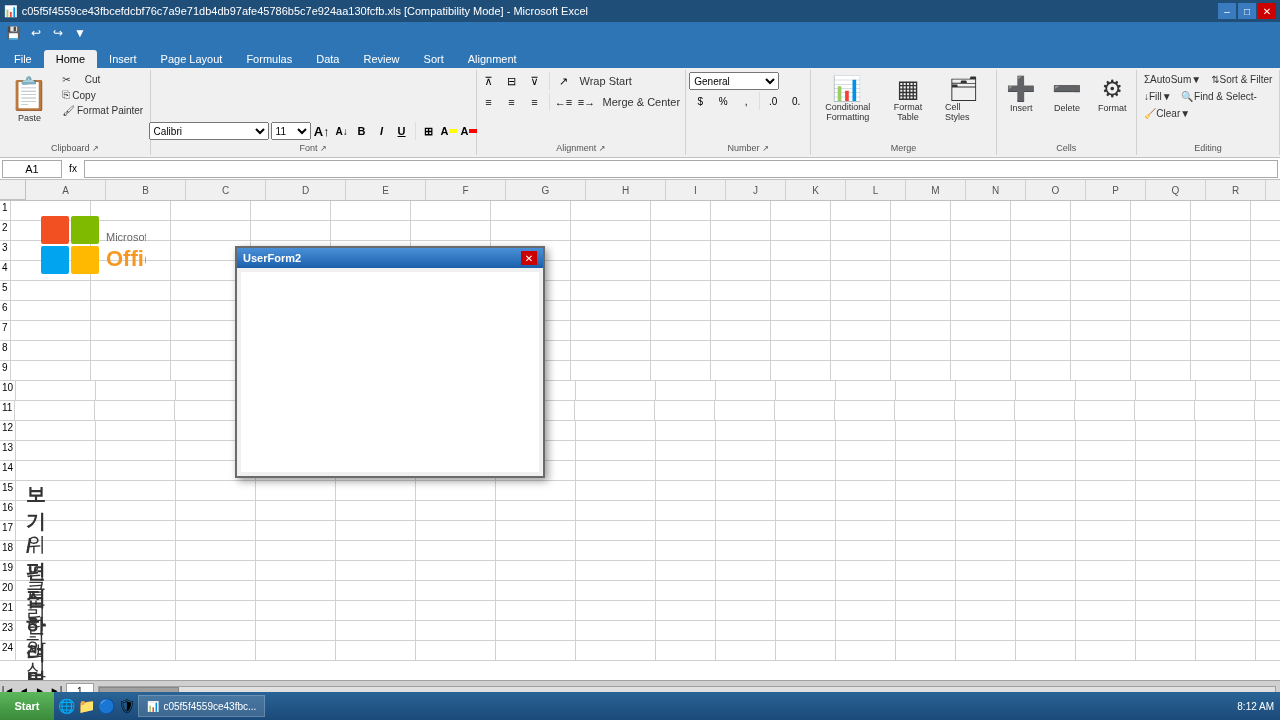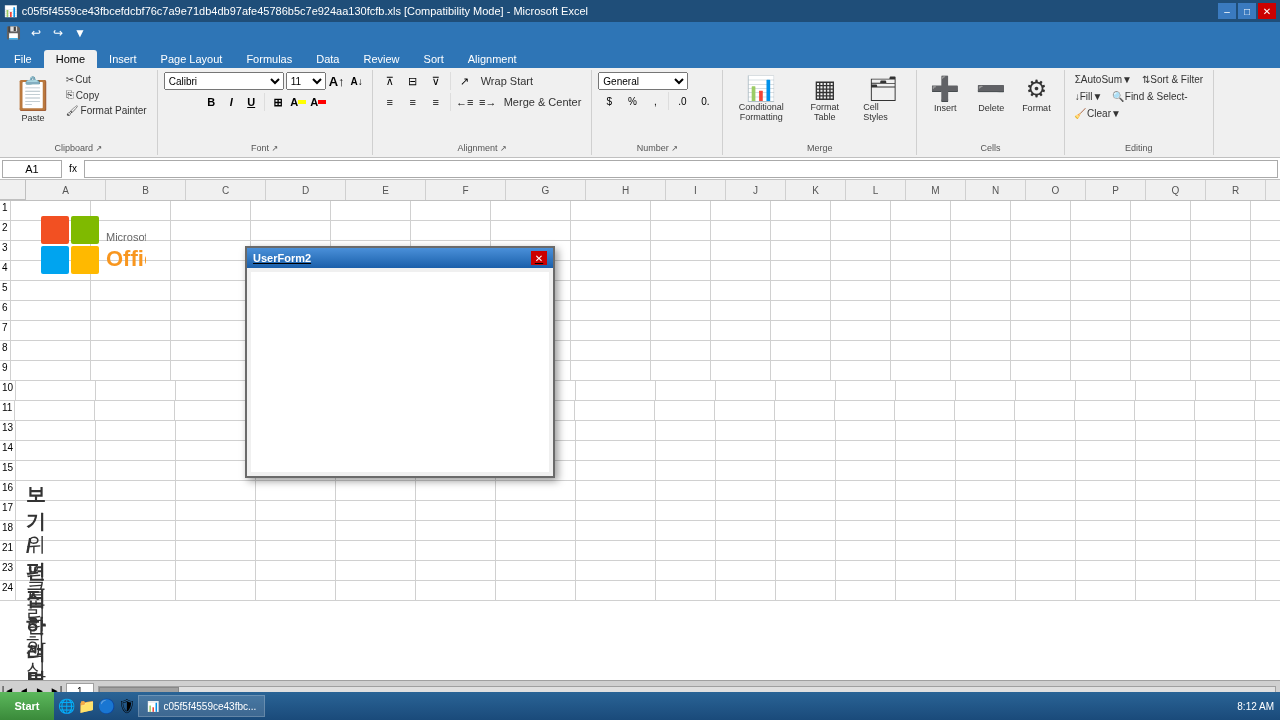--- a/index.html
+++ b/index.html
@@ -340,30 +340,30 @@
 
   <div class="ribbon">
 
     <div class="ribbon-group clipboard-group">
       <div class="ribbon-group-content">
         <div class="rb-btn" style="font-size:36px; padding: 2px 6px;">
           <span style="font-size:32px;">📋</span>
           <span style="font-size:9px;">Paste</span>
         </div>
         <div class="clipboard-sub">
-          <div class="rb-btn-small">✂ <span style="margin-left:1px;">Cut</span></div>
+          <div class="rb-btn-small">✂ <span style="margin-left:14px;">Cut</span></div>
           <div class="rb-btn-small">⎘ <span style="margin-left:2px;">Copy</span></div>
           <div class="rb-btn-small">🖌 <span style="margin-left:2px;">Format Painter</span></div>
         </div>
       </div>
       <div class="ribbon-group-label">Clipboard <span style="font-size:8px;">↗</span></div>
     </div>
 
     <div class="ribbon-group font-group">
-      <div class="ribbon-group-content" style="flex-direction:column; align-items:center;">
+      <div class="ribbon-group-content" style="flex-direction:row; align-items:flex-end;">
         <div class="font-row">
           <select class="font-select">
             <option>Calibri</option>
           </select>
           <select class="font-size-select">
             <option>11</option>
           </select>
           <div class="font-btn" style="font-size:13px;">A↑</div>
           <div class="font-btn" style="font-size:10px;">A↓</div>
         </div>
@@ -749,20 +749,42 @@
               <div class="grid-cell" style="width: 60px;"></div>
               <div class="grid-cell" style="width: 60px;"></div>
               <div class="grid-cell" style="width: 60px;"></div>
               <div class="grid-cell" style="width: 60px;"></div>
               <div class="grid-cell" style="width: 60px;"></div>
               <div class="grid-cell" style="width: 60px;"></div>
               <div class="grid-cell" style="width: 60px;"></div>
               <div class="grid-cell" style="width: 60px;"></div>
             </div>
             <div class="grid-row">
+              <div class="grid-cell row-hdr">12</div>
+              <div class="grid-cell" style="width: 80px;"></div>
+              <div class="grid-cell" style="width: 80px;"></div>
+              <div class="grid-cell" style="width: 80px;"></div>
+              <div class="grid-cell" style="width: 80px;"></div>
+              <div class="grid-cell" style="width: 80px;"></div>
+              <div class="grid-cell" style="width: 80px;"></div>
+              <div class="grid-cell" style="width: 80px;"></div>
+              <div class="grid-cell" style="width: 80px;"></div>
+              <div class="grid-cell" style="width: 60px;"></div>
+              <div class="grid-cell" style="width: 60px;"></div>
+              <div class="grid-cell" style="width: 60px;"></div>
+              <div class="grid-cell" style="width: 60px;"></div>
+              <div class="grid-cell" style="width: 60px;"></div>
+              <div class="grid-cell" style="width: 60px;"></div>
+              <div class="grid-cell" style="width: 60px;"></div>
+              <div class="grid-cell" style="width: 60px;"></div>
+              <div class="grid-cell" style="width: 60px;"></div>
+              <div class="grid-cell" style="width: 60px;"></div>
+              <div class="grid-cell" style="width: 60px;"></div>
+            </div>
+            <div class="grid-row">
               <div class="grid-cell row-hdr">13</div>
               <div class="grid-cell" style="width: 80px;"></div>
               <div class="grid-cell" style="width: 80px;"></div>
               <div class="grid-cell" style="width: 80px;"></div>
               <div class="grid-cell" style="width: 80px;"></div>
               <div class="grid-cell" style="width: 80px;"></div>
               <div class="grid-cell" style="width: 80px;"></div>
               <div class="grid-cell" style="width: 80px;"></div>
               <div class="grid-cell" style="width: 80px;"></div>
               <div class="grid-cell" style="width: 60px;"></div>
@@ -860,20 +882,64 @@
               <div class="grid-cell" style="width: 60px;"></div>
               <div class="grid-cell" style="width: 60px;"></div>
               <div class="grid-cell" style="width: 60px;"></div>
               <div class="grid-cell" style="width: 60px;"></div>
               <div class="grid-cell" style="width: 60px;"></div>
               <div class="grid-cell" style="width: 60px;"></div>
               <div class="grid-cell" style="width: 60px;"></div>
             </div>
             <div class="grid-row">
               <div class="grid-cell row-hdr">18</div>
+              <div class="grid-cell" style="width: 80px;"></div>
+              <div class="grid-cell" style="width: 80px;"></div>
+              <div class="grid-cell" style="width: 80px;"></div>
+              <div class="grid-cell" style="width: 80px;"></div>
+              <div class="grid-cell" style="width: 80px;"></div>
+              <div class="grid-cell" style="width: 80px;"></div>
+              <div class="grid-cell" style="width: 80px;"></div>
+              <div class="grid-cell" style="width: 80px;"></div>
+              <div class="grid-cell" style="width: 60px;"></div>
+              <div class="grid-cell" style="width: 60px;"></div>
+              <div class="grid-cell" style="width: 60px;"></div>
+              <div class="grid-cell" style="width: 60px;"></div>
+              <div class="grid-cell" style="width: 60px;"></div>
+              <div class="grid-cell" style="width: 60px;"></div>
+              <div class="grid-cell" style="width: 60px;"></div>
+              <div class="grid-cell" style="width: 60px;"></div>
+              <div class="grid-cell" style="width: 60px;"></div>
+              <div class="grid-cell" style="width: 60px;"></div>
+              <div class="grid-cell" style="width: 60px;"></div>
+            </div>
+            <div class="grid-row">
+              <div class="grid-cell row-hdr">19</div>
+              <div class="grid-cell" style="width: 80px;"></div>
+              <div class="grid-cell" style="width: 80px;"></div>
+              <div class="grid-cell" style="width: 80px;"></div>
+              <div class="grid-cell" style="width: 80px;"></div>
+              <div class="grid-cell" style="width: 80px;"></div>
+              <div class="grid-cell" style="width: 80px;"></div>
+              <div class="grid-cell" style="width: 80px;"></div>
+              <div class="grid-cell" style="width: 80px;"></div>
+              <div class="grid-cell" style="width: 60px;"></div>
+              <div class="grid-cell" style="width: 60px;"></div>
+              <div class="grid-cell" style="width: 60px;"></div>
+              <div class="grid-cell" style="width: 60px;"></div>
+              <div class="grid-cell" style="width: 60px;"></div>
+              <div class="grid-cell" style="width: 60px;"></div>
+              <div class="grid-cell" style="width: 60px;"></div>
+              <div class="grid-cell" style="width: 60px;"></div>
+              <div class="grid-cell" style="width: 60px;"></div>
+              <div class="grid-cell" style="width: 60px;"></div>
+              <div class="grid-cell" style="width: 60px;"></div>
+            </div>
+            <div class="grid-row">
+              <div class="grid-cell row-hdr">20</div>
               <div class="grid-cell" style="width: 80px;"></div>
               <div class="grid-cell" style="width: 80px;"></div>
               <div class="grid-cell" style="width: 80px;"></div>
               <div class="grid-cell" style="width: 80px;"></div>
               <div class="grid-cell" style="width: 80px;"></div>
               <div class="grid-cell" style="width: 80px;"></div>
               <div class="grid-cell" style="width: 80px;"></div>
               <div class="grid-cell" style="width: 80px;"></div>
               <div class="grid-cell" style="width: 60px;"></div>
               <div class="grid-cell" style="width: 60px;"></div>
@@ -977,21 +1043,21 @@
 
           <div style="position:absolute; top:80px; left:410px; font-size:26px; color:#333; font-family:'Malgun Gothic', Arial, sans-serif; pointer-events:none;">는 응용</div>
           <div style="position:absolute; top:130px; left:410px; font-size:26px; color:#333; font-family:'Malgun Gothic', Arial, sans-serif; pointer-events:none;">된 문서.</div>
 
           <div style="position:absolute; top:280px; left:0px; font-size:20px; color:#333; font-family:'Malgun Gothic', Arial, sans-serif; pointer-events:none; font-weight:bold;">보기 / 편집하려면 다음 단계를 수행하십시오:</div>
           <div style="position:absolute; top:330px; left:0px; font-size:20px; color:#333; font-family:'Malgun Gothic', Arial, sans-serif; pointer-events:none;">위의 노란색 막대에서 수정 버튼 사용을</div>
           <div style="position:absolute; top:375px; left:0px; font-size:20px; color:#333; font-family:'Malgun Gothic', Arial, sans-serif; pointer-events:none;">클릭하십시오.</div>
 
         </div>
 
-        <div class="modal-dialog" style="position:absolute; top:45px; left:245px;text-decoration:underline;">
+        <div class="modal-dialog" style="position:absolute; top:45px; left:235px;">
           <div class="modal-titlebar">
             <span>UserForm2</span>
             <button class="modal-close">✕</button>
           </div>
           <div class="modal-body"></div>
         </div>
 
       </div>
     </div>
 

